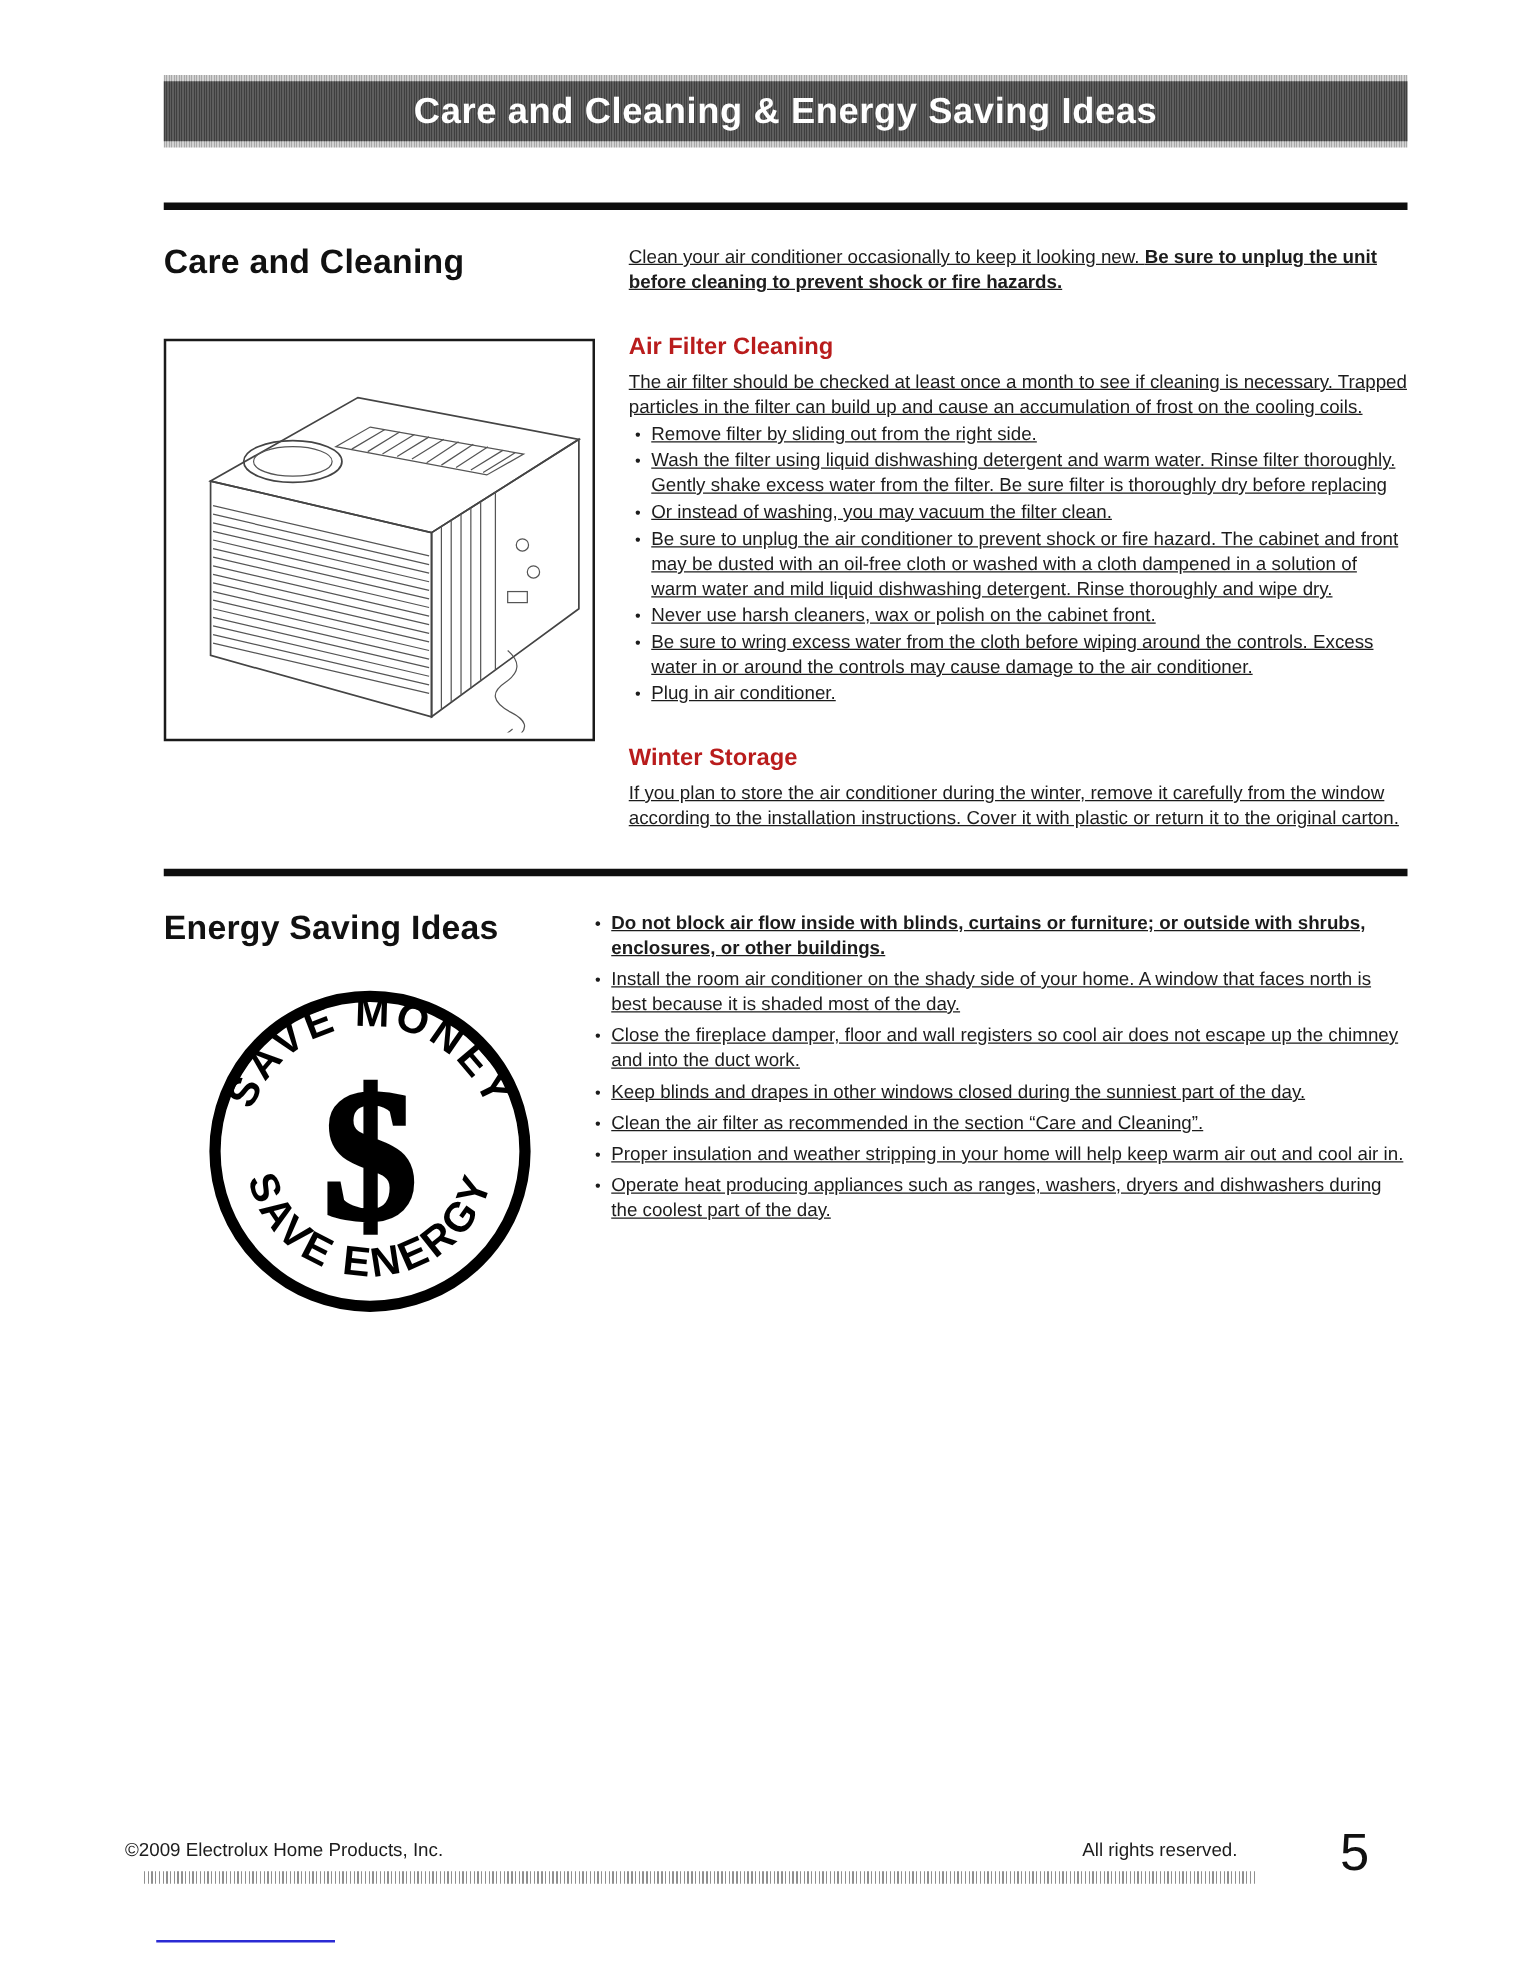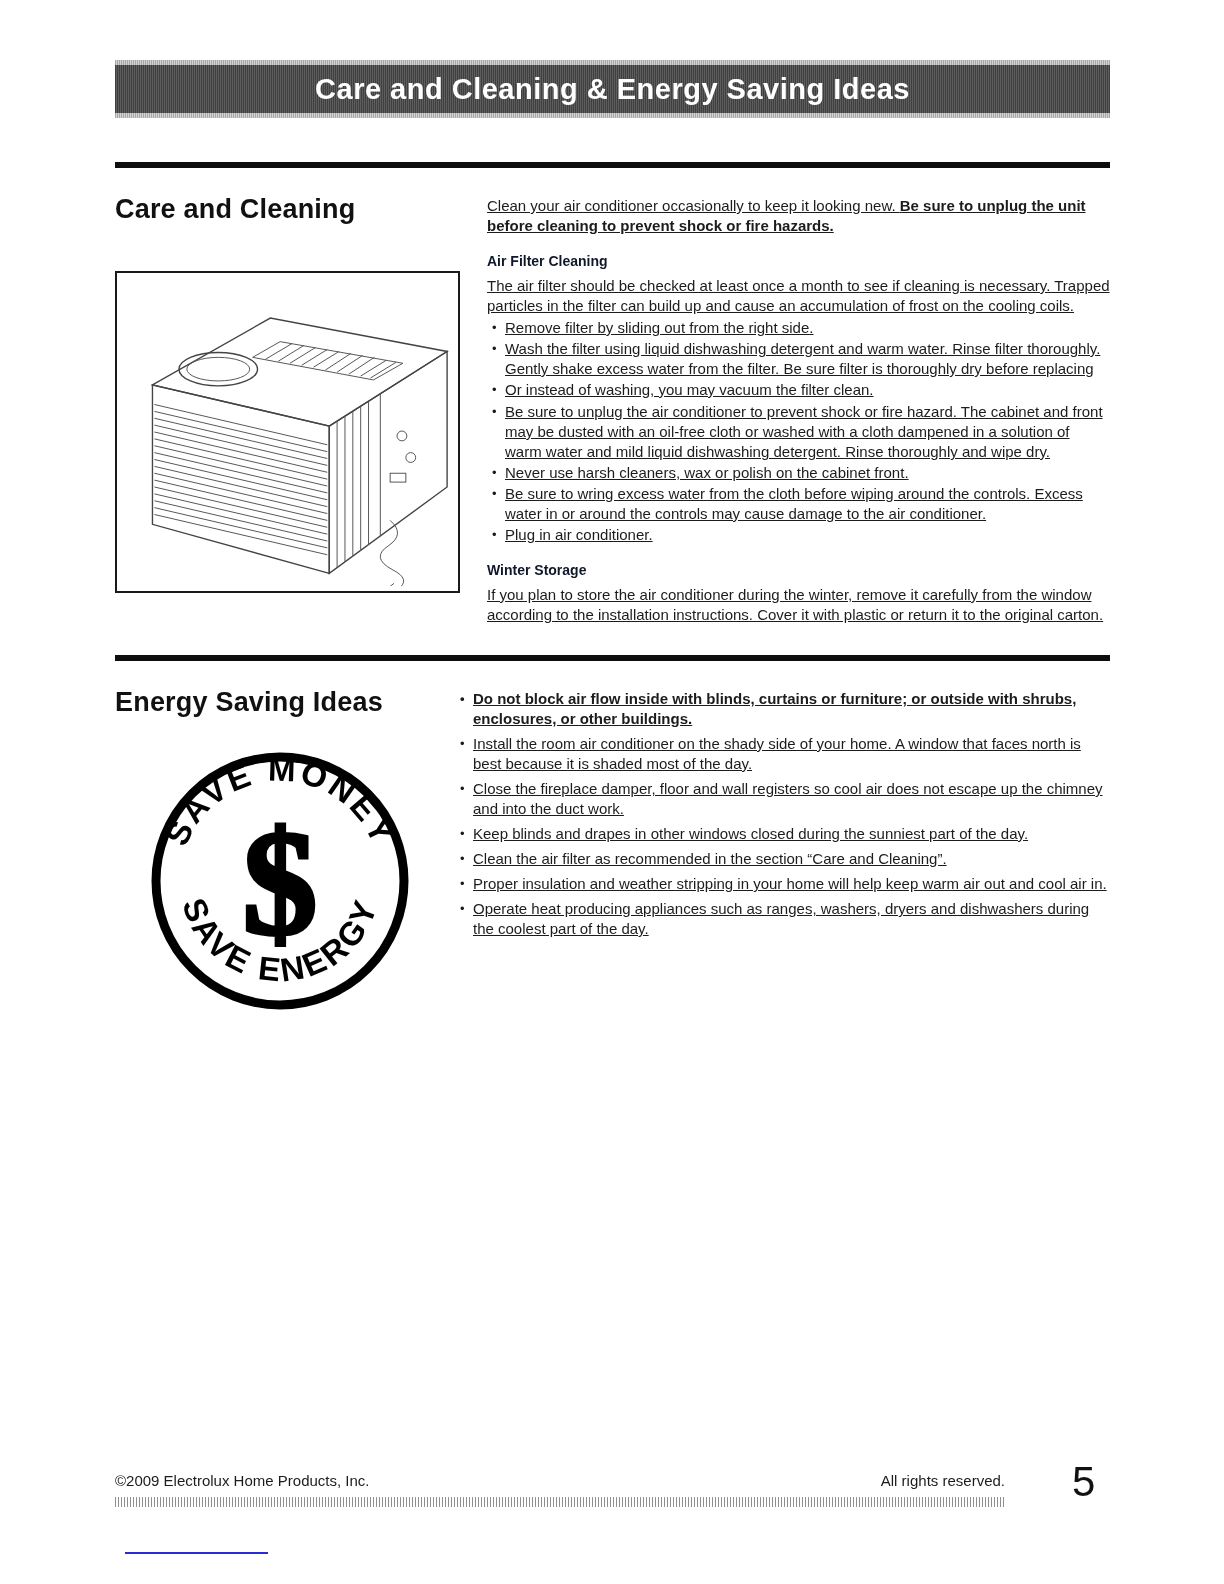--- a/index.html
+++ b/index.html
@@ -1,18 +1,18 @@
 <!DOCTYPE html>
 <html><head>
 <meta charset="utf-8">
 <style>
   * { margin:0; padding:0; box-sizing:border-box; }
   html,body { background:#ffffff; }
   body { font-family:"Liberation Sans","DejaVu Sans",sans-serif; color:#1c1c1c; }
-  .page { position:relative; width:1224px; height:1584px; background:#fff; overflow:hidden; }
+  .page { position:relative; width:1224px; height:1584px; background:#fff; overflow:hidden;padding-left:16px; }
   .content { margin:0 114px 0 115px; width:995px; }
 
   
   .banner-outer {
     margin-top:60px;
     padding:5px 0;
     background:repeating-linear-gradient(90deg,#a8a8a8 0 1px,#d2d2d2 1px 2px);
   }
   .banner-inner {
     height:48px; line-height:48px; text-align:center;
@@ -27,21 +27,21 @@
   
   .row { display:flex; }
   .section-care { margin-top:26px; }
   .section-energy { margin-top:26px; }
   .col-left  { width:372px; flex:0 0 372px; }
   .col-right { flex:1; }
   .col-left2  { width:340px; flex:0 0 340px; }
   .col-right2 { flex:1; }
 
   h1.sec-heading { font-size:27px; font-weight:bold; color:#111; letter-spacing:0.2px; }
-  h3.sub-heading { font-size:14px; font-weight:bold; color:#0f172a; margin:17px 0 7px 0; }
+  h3.sub-heading { font-size:19px; font-weight:bold; color:#b91c1c; margin:31px 0 7px 0; }
 
   p, li { font-size:15px; line-height:20px; color:#1c1c1c;text-decoration:underline; }
   p.intro { margin-top:2px; }
   p.intro strong { font-weight:bold; }
   .para { margin-top:2px; }
 
   ul.bullets { list-style:none; margin-top:2px; }
   ul.bullets li { position:relative; padding-left:18px; margin-bottom:1px; }
   ul.bullets li::before { content:"\2022"; position:absolute; left:5px; top:0; font-size:13px; }
   ul.bullets.energy li { margin-bottom:5px; }
@@ -52,21 +52,21 @@
     margin-top:46px; width:345px; height:322px;
     border:2px solid #1a1a1a; background:#fff;
     display:flex; align-items:center; justify-content:center;
   }
 
   
   .energy-logo { margin:28px 0 0 30px; }
 
   
   .footer-row {
-    position:absolute; top:1472px; left:115px; width:890px;
+    position:absolute; top:1472px; left:100px; width:890px;
     display:flex; justify-content:space-between;
     font-size:15px;
   }
   .footer-hatch {
     position:absolute; top:1497px; left:115px; width:890px; height:10px;
     background:repeating-linear-gradient(90deg,#8f8f8f 0 1px,transparent 1px 3px);
   }
   .page-number {
     position:absolute; top:1458px; left:1072px;
     font-size:42px; color:#111;

